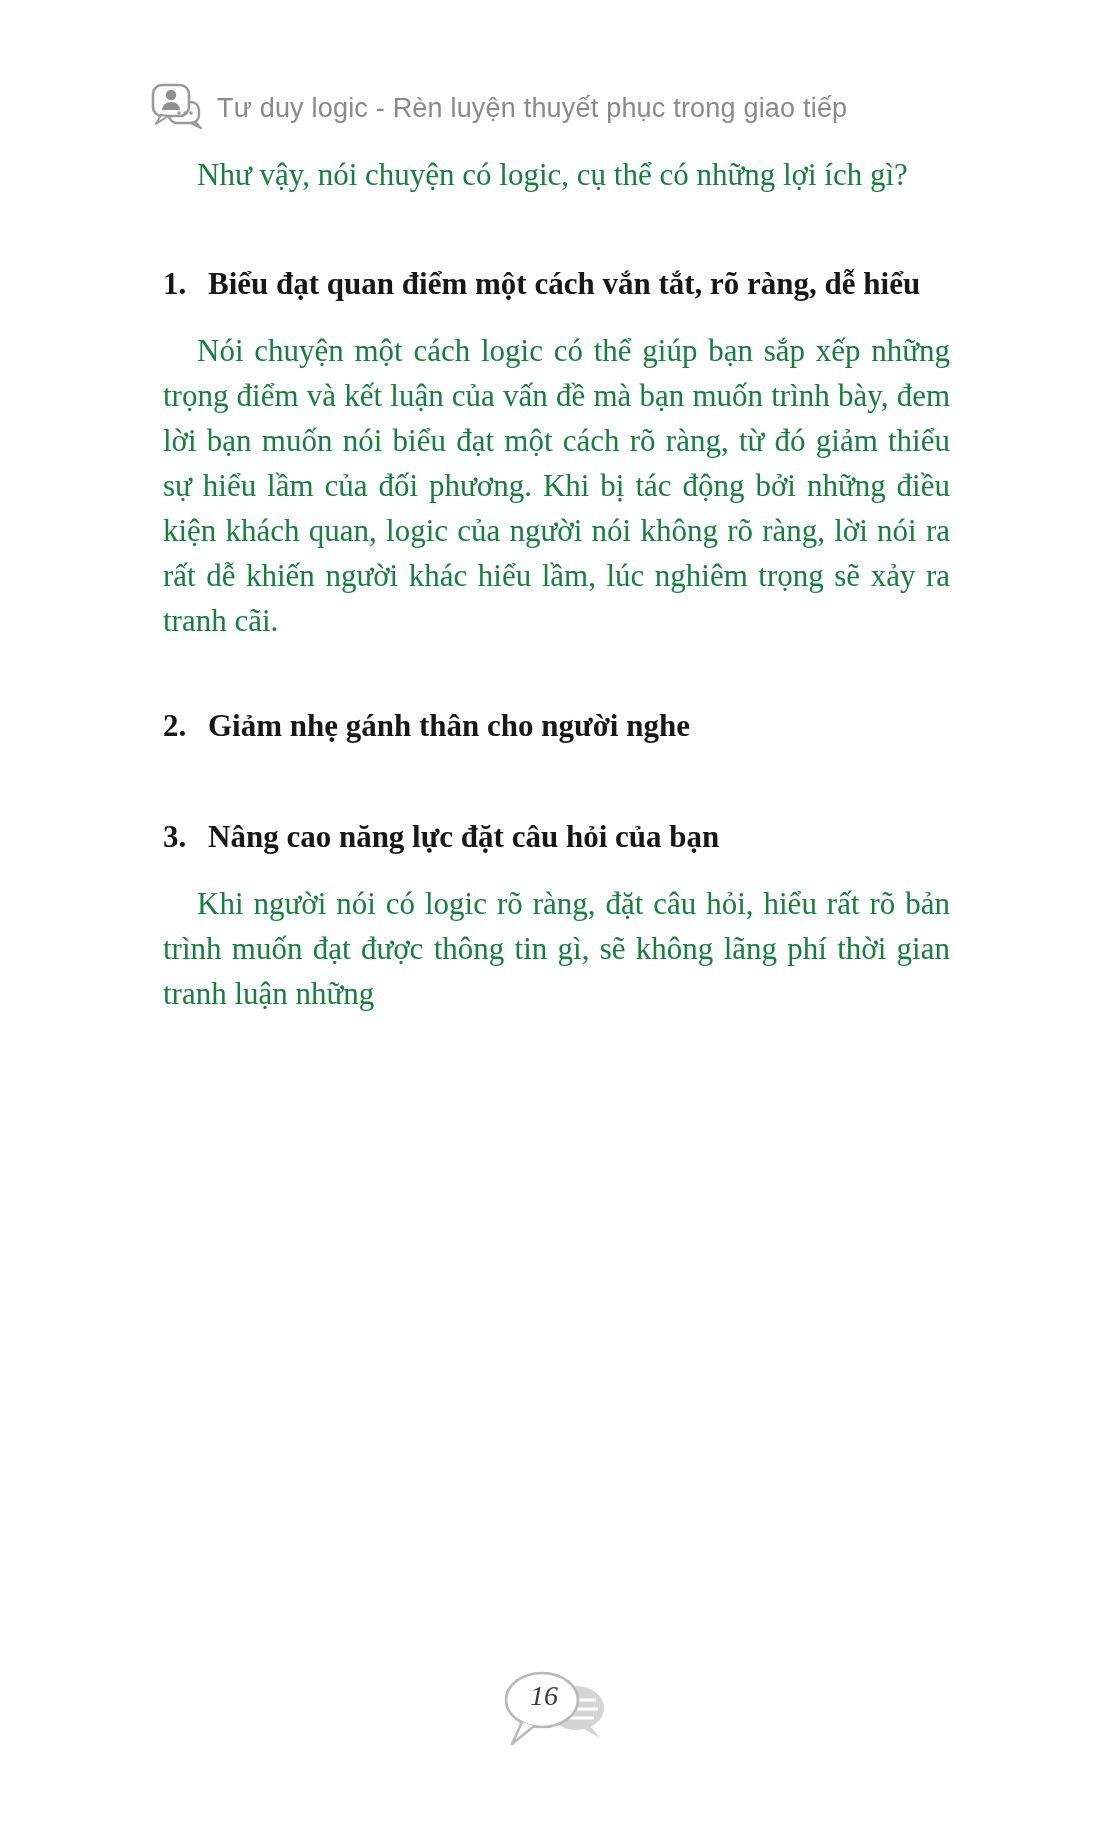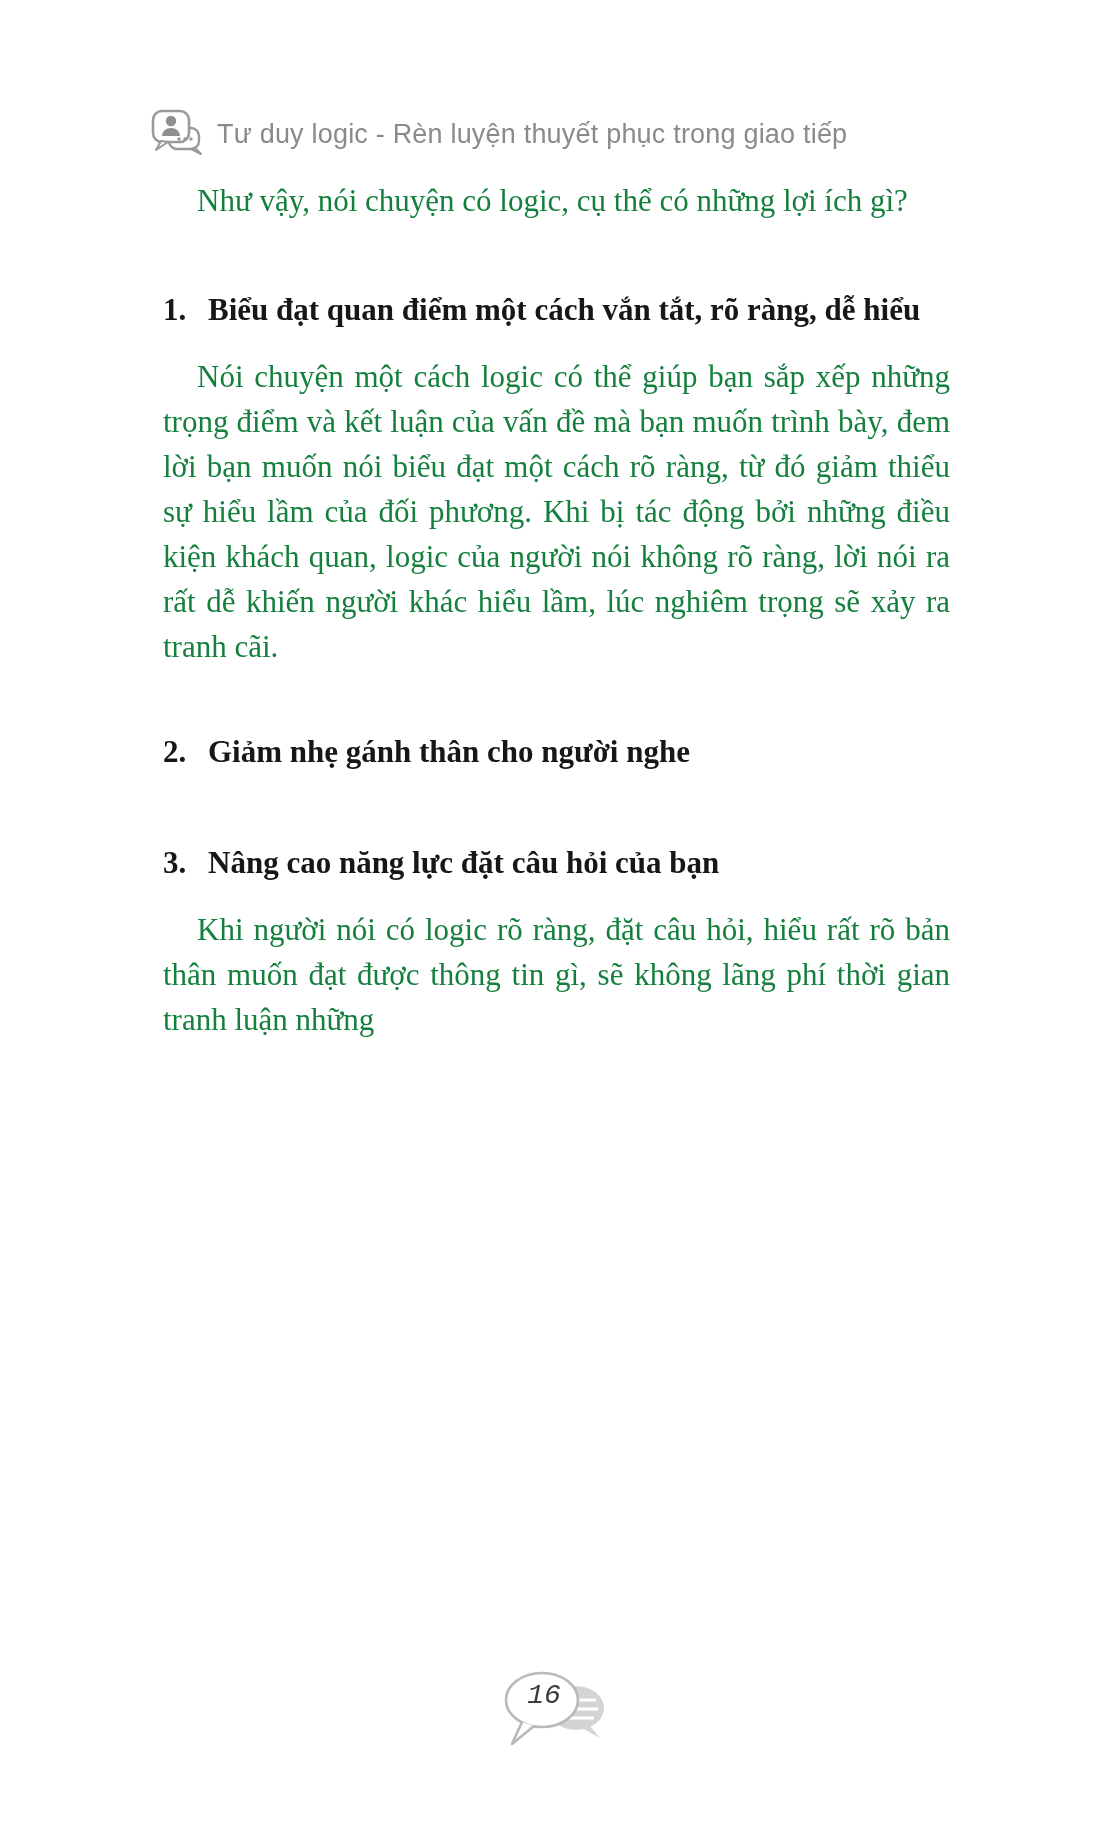--- a/index.html
+++ b/index.html
@@ -6,21 +6,21 @@
     margin: 0;
     padding: 0;
     background: #ffffff;
   }
   .page {
     position: relative;
     width: 1112px;
     height: 1846px;
     background: #ffffff;
     box-sizing: border-box;
-    padding: 108px 162px 0 163px;
+    padding: 82px 162px 0 163px;
     font-family: "Liberation Serif", serif;
     color: #1e1e1e;
     overflow: hidden;
   }
   
   .running-header {
     display: flex;
     align-items: center;
     gap: 12px;
     margin-left: -14px;
@@ -76,21 +76,21 @@
     width: 132px;
     height: 92px;
   }
   .page-bubble svg { display: block; }
   .page-number {
     position: absolute;
     left: 22px;
     top: 12px;
     width: 64px;
     text-align: center;
-    font-family: Liberation Mono, monospace;
+    font-family: Liberation Serif, serif;
     font-style: italic;
     font-size: 28px;
     color: #3c3c3c;
   }
 </style>
 </head>
 <body>
 
 <div class="page">
 
@@ -129,21 +129,21 @@
       <span class="section-number">2.</span>
       <span class="section-heading">Giảm nhẹ gánh thân cho người nghe</span>
     </div>
   </div>
 
   <div class="section">
     <div class="section-heading-row">
       <span class="section-number">3.</span>
       <span class="section-heading">Nâng cao năng lực đặt câu hỏi của bạn</span>
     </div>
-    <p class="section-body">Khi người nói có logic rõ ràng, đặt câu hỏi, hiểu rất rõ bản thân muốn đạt được thông tin gì, sẽ không lãng phí thời gian tranh luận những</p>
+    <p class="section-body">Khi người nói có logic rõ ràng, đặt câu hỏi, hiểu rất rõ bản trình muốn đạt được thông tin gì, sẽ không lãng phí thời gian tranh luận những</p>
   </div>
 
   <div class="page-footer">
     <div class="page-bubble">
       <span>
         <svg width="132" height="92" viewBox="0 0 132 92" fill="none">
 
           <ellipse cx="86" cy="40" rx="28" ry="22" fill="#d4d4d4"></ellipse>
           <path d="M100 58 L110 70 L92 60 Z" fill="#d4d4d4"></path>
           <line x1="66" y1="32" x2="106" y2="32" stroke="#ffffff" stroke-width="3"></line>

